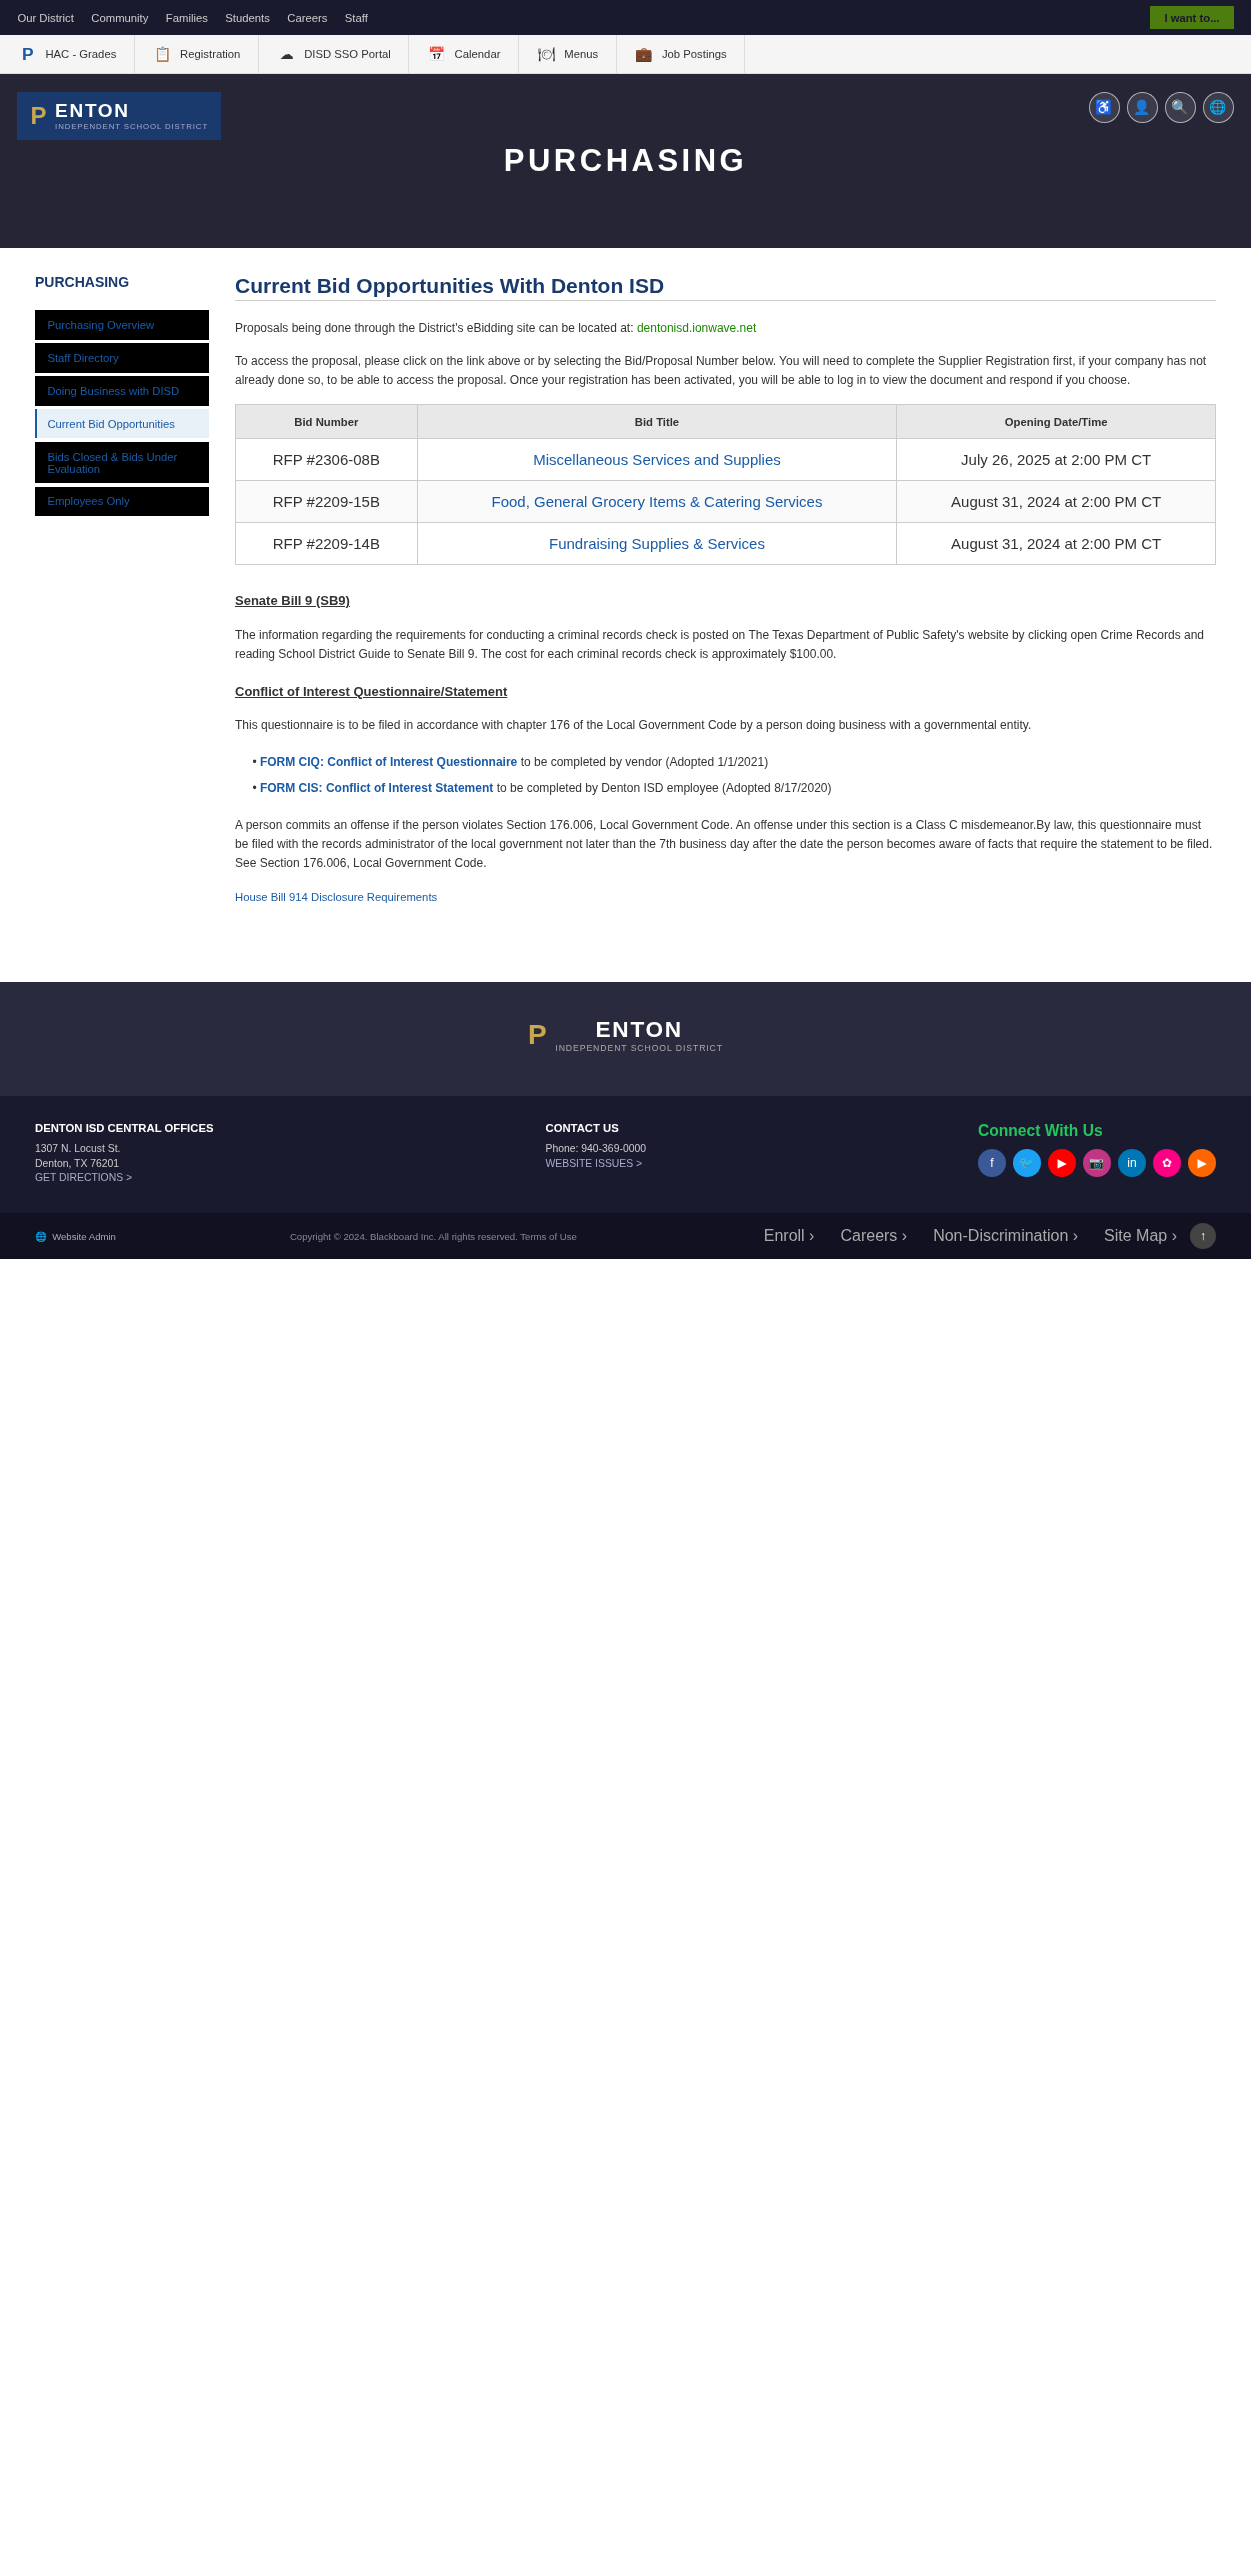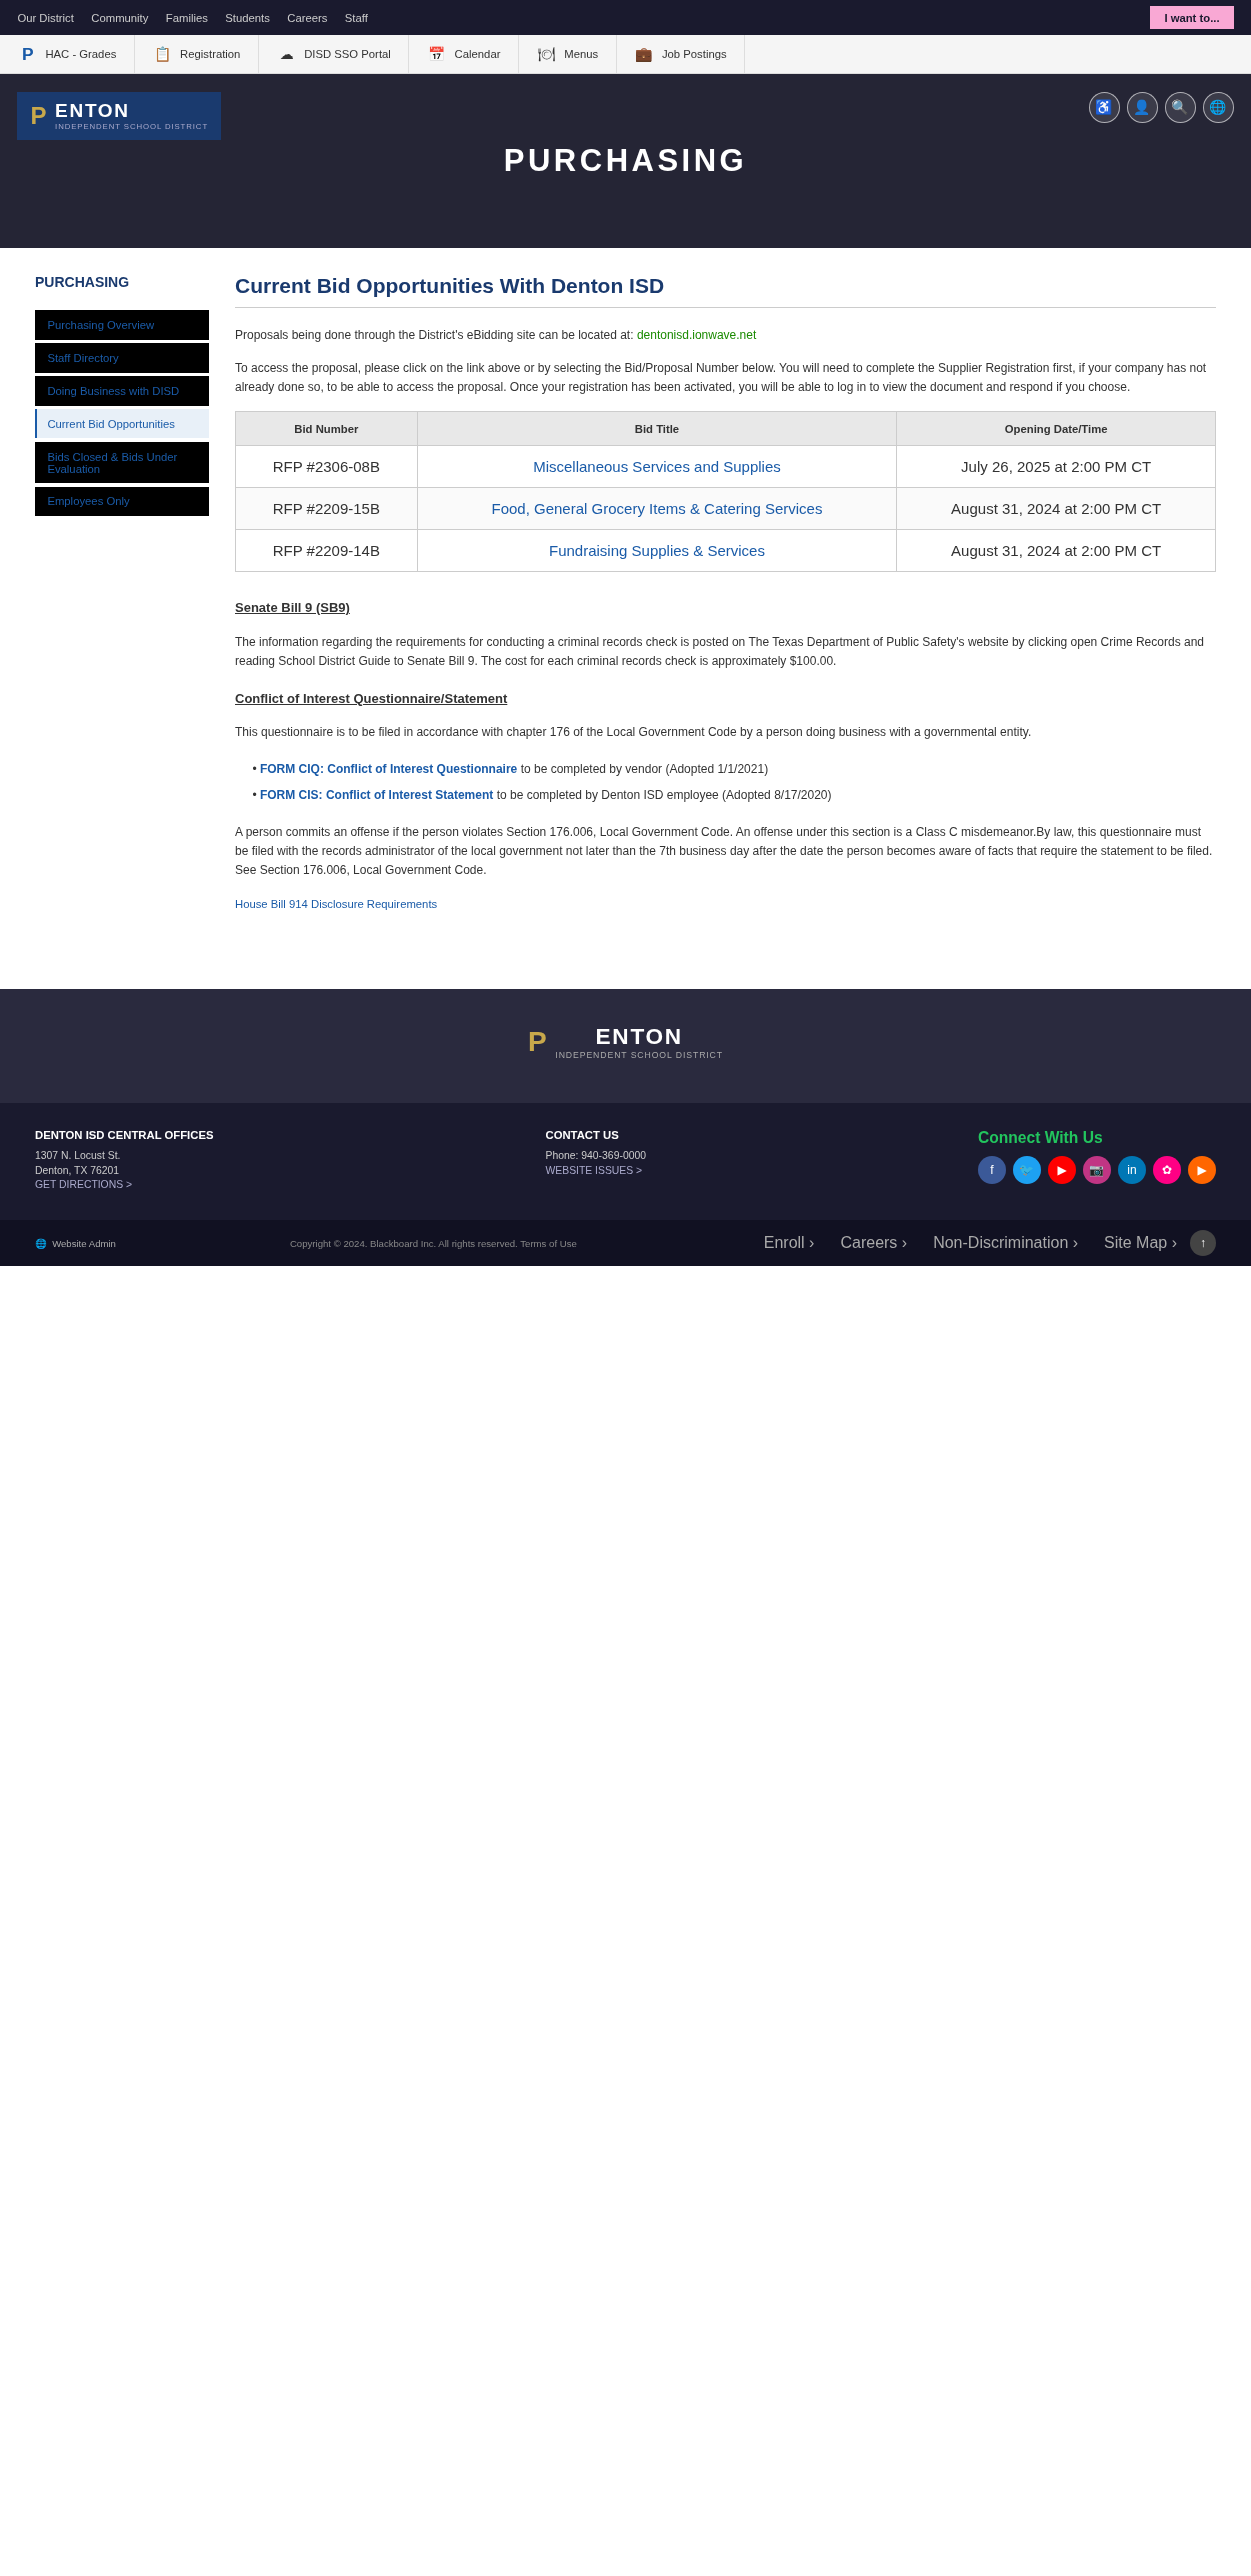--- a/index.html
+++ b/index.html
@@ -14,21 +14,21 @@
       padding: 0 17.4px;
       height: 35px;
     }
     .top-nav-links { display: flex; gap: 17.4px; }
     .top-nav-links a {
       color: #ccc;
       text-decoration: none;
       font-size: 11.3px;
     }
     .i-want-btn {
-      background: #f9a8d4;
+      background: #4d7c0f;
       color: #1a1a2e;
       padding: 5.2px 14px;
       border: none;
       cursor: pointer;
       font-weight: bold;
       font-size: 11.3px;
     }
 
     
     .quick-links {
@@ -160,21 +160,21 @@
     }
 
     
     .content {
       flex: 1;
     }
     .content-title {
       color: #1a3a6e;
       font-size: 21px;
       font-weight: bold;
-      margin-bottom: 9px;
+      margin-bottom: 2px;
     }
     .content-divider {
       border: none;
       border-top: 0.9px solid #ccc;
       margin-bottom: 17.4px;
     }
     .content p {
       margin-bottom: 14px;
       line-height: 1.6;
       color: #333;

